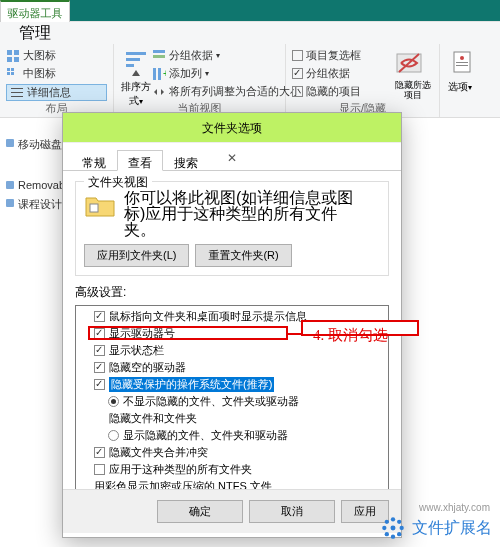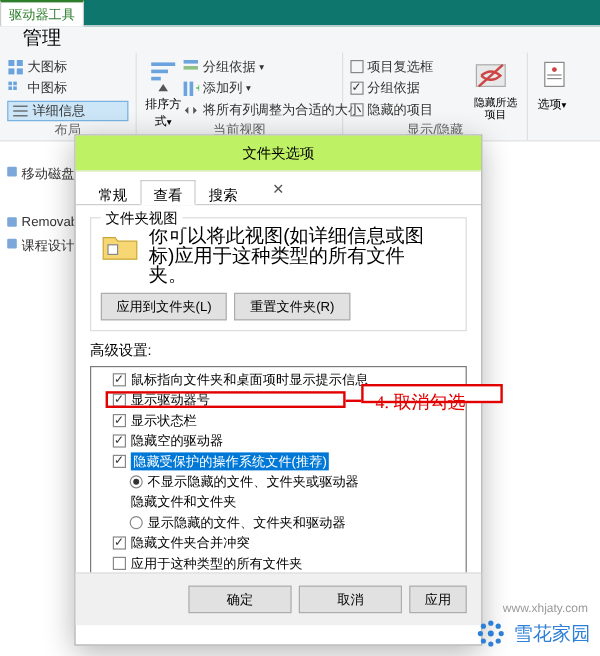--- a/index.html
+++ b/index.html
@@ -50,21 +50,21 @@
 .tree-item .opt{width:11px;height:11px;border:1px solid #888;border-radius:50%;flex-shrink:0;position:relative;}
 .tree-item .opt.on::after{content:"";position:absolute;left:2px;top:2px;width:5px;height:5px;background:#333;border-radius:50%;}
 .indent1{padding-left:14px;}
 .indent2{padding-left:28px;}
 .highlighted{background:#0078d7;color:#fff;padding:0 2px;}
 .redbox{position:absolute; border:2px solid #e20000; pointer-events:none;}
 .callout{position:absolute;border:2px solid #e20000;background:#fff;color:#e20000;font-size:15px;padding:4px 10px;font-family:SimSun;}
 .arrow-line{position:absolute;height:2px;background:#e20000;}
 
 .restore-row{display:flex;justify-content:flex-end;margin-top:6px;}
-.dlg-footer{position:absolute;bottom:16px;left:0;right:0;height:44px;background:#f0f0f0;border-top:1px solid #ddd;display:flex;justify-content:flex-end;align-items:center;gap:6px;padding:0 12px;}
+.dlg-footer{position:absolute;bottom:4px;left:0;right:0;height:44px;background:#f0f0f0;border-top:1px solid #ddd;display:flex;justify-content:flex-end;align-items:center;gap:6px;padding:0 12px;}
 
 .watermark{position:absolute;right:8px;bottom:6px;display:flex;align-items:center;gap:6px;}
 .wm-logo{width:26px;height:26px;color:#2e7fd6;}
 .wm-text{font-size:16px;color:#2e7fd6;font-weight:500;}
 .wm-url{position:absolute;right:10px;bottom:34px;font-size:10px;color:#999;}
 
 .overlay-red1{left:88px;top:326px;width:200px;height:14px;}
 .overlay-red2{left:301px;top:320px;width:118px;height:16px;}
 .overlay-arrow{left:288px;top:333px;width:18px;}
 </style>
@@ -283,14 +283,14 @@
         <circle cx="12" cy="20" r="2"></circle>
         <circle cx="4" cy="12" r="2"></circle>
         <circle cx="20" cy="12" r="2"></circle>
         <circle cx="6.3" cy="6.3" r="2"></circle>
         <circle cx="17.7" cy="6.3" r="2"></circle>
         <circle cx="6.3" cy="17.7" r="2"></circle>
         <circle cx="17.7" cy="17.7" r="2"></circle>
         <circle cx="12" cy="12" r="2.3"></circle>
       </g>
     </svg>
-  <span class="wm-text">雪花家园</span>
+  <span class="wm-text">文件扩展名</span>
 </div>
 
 </body></html>

